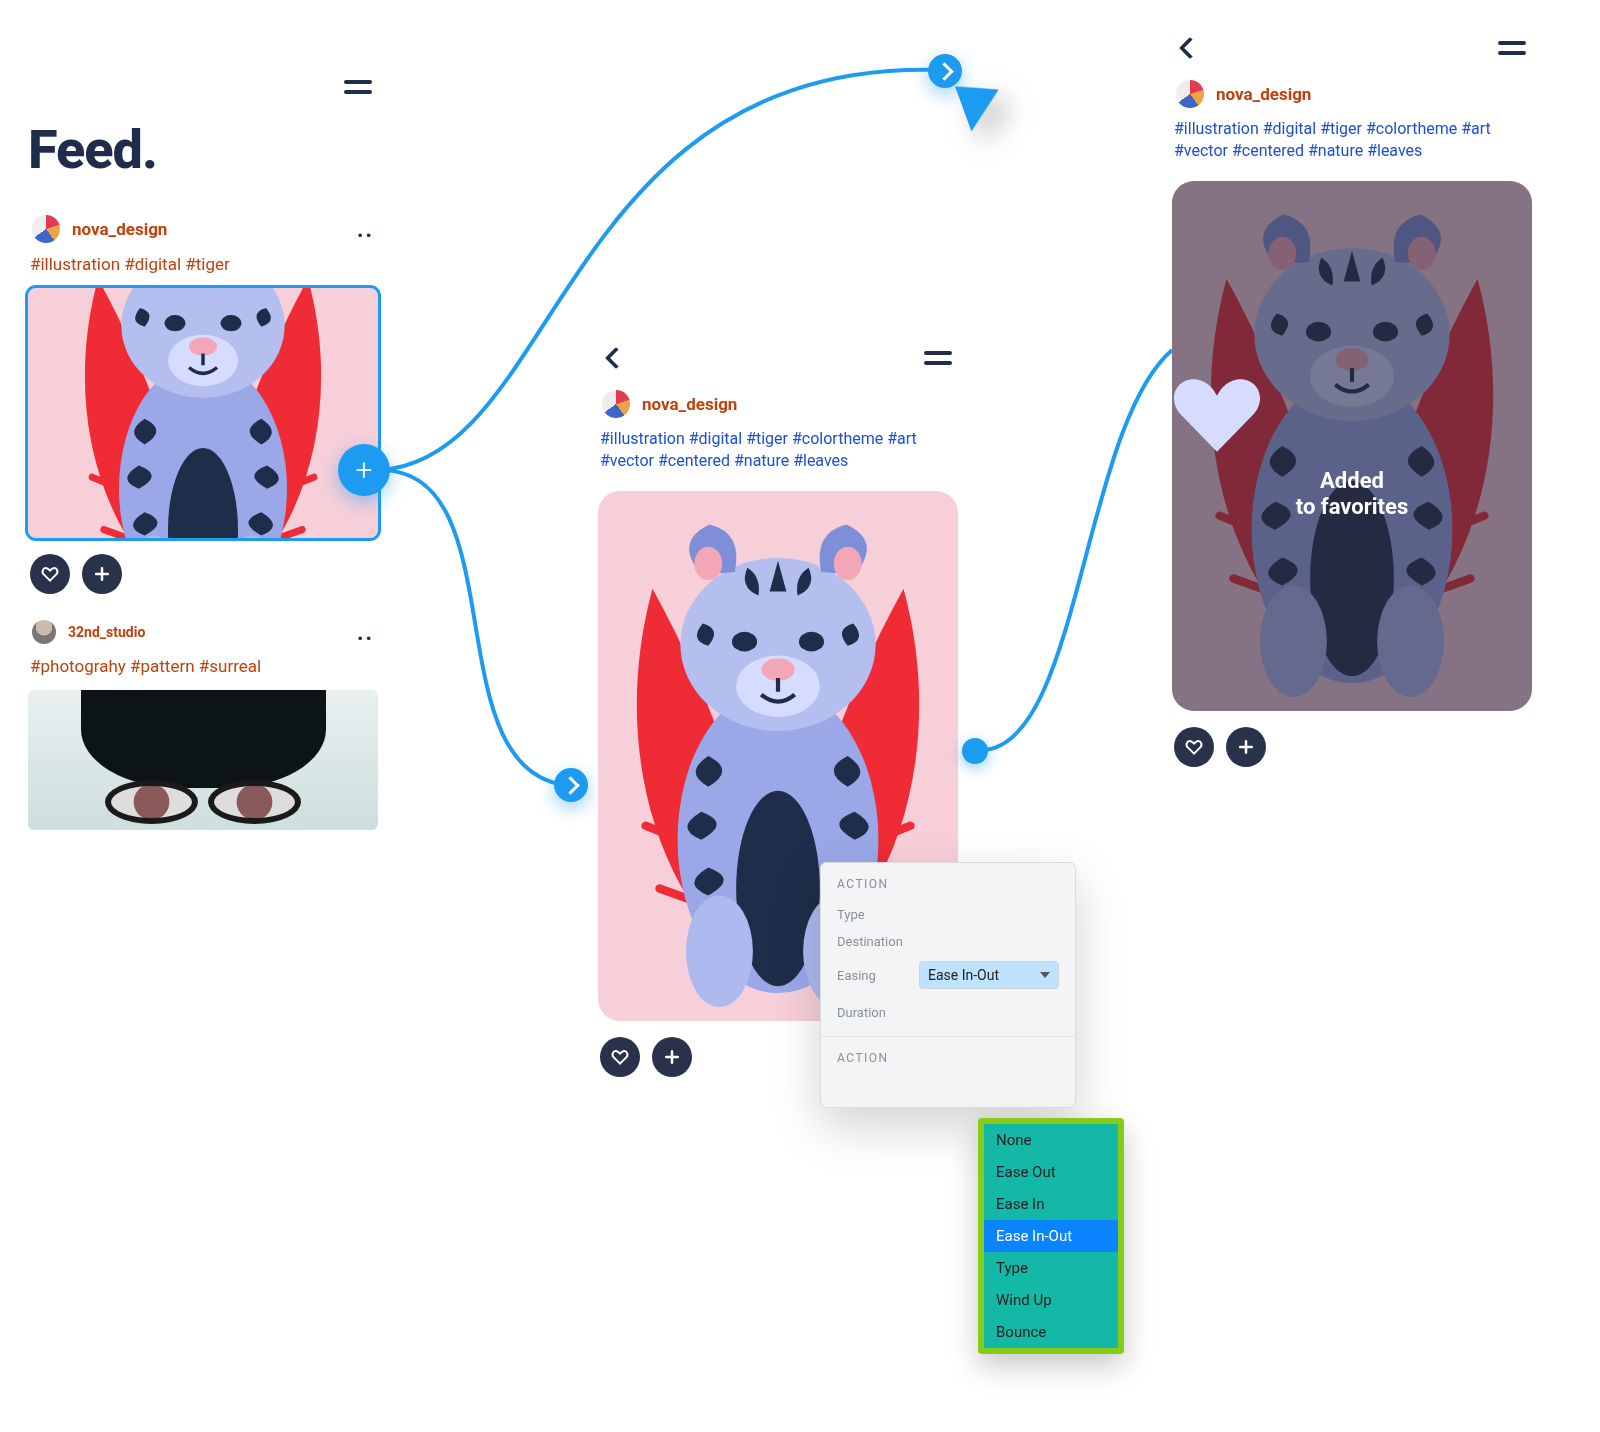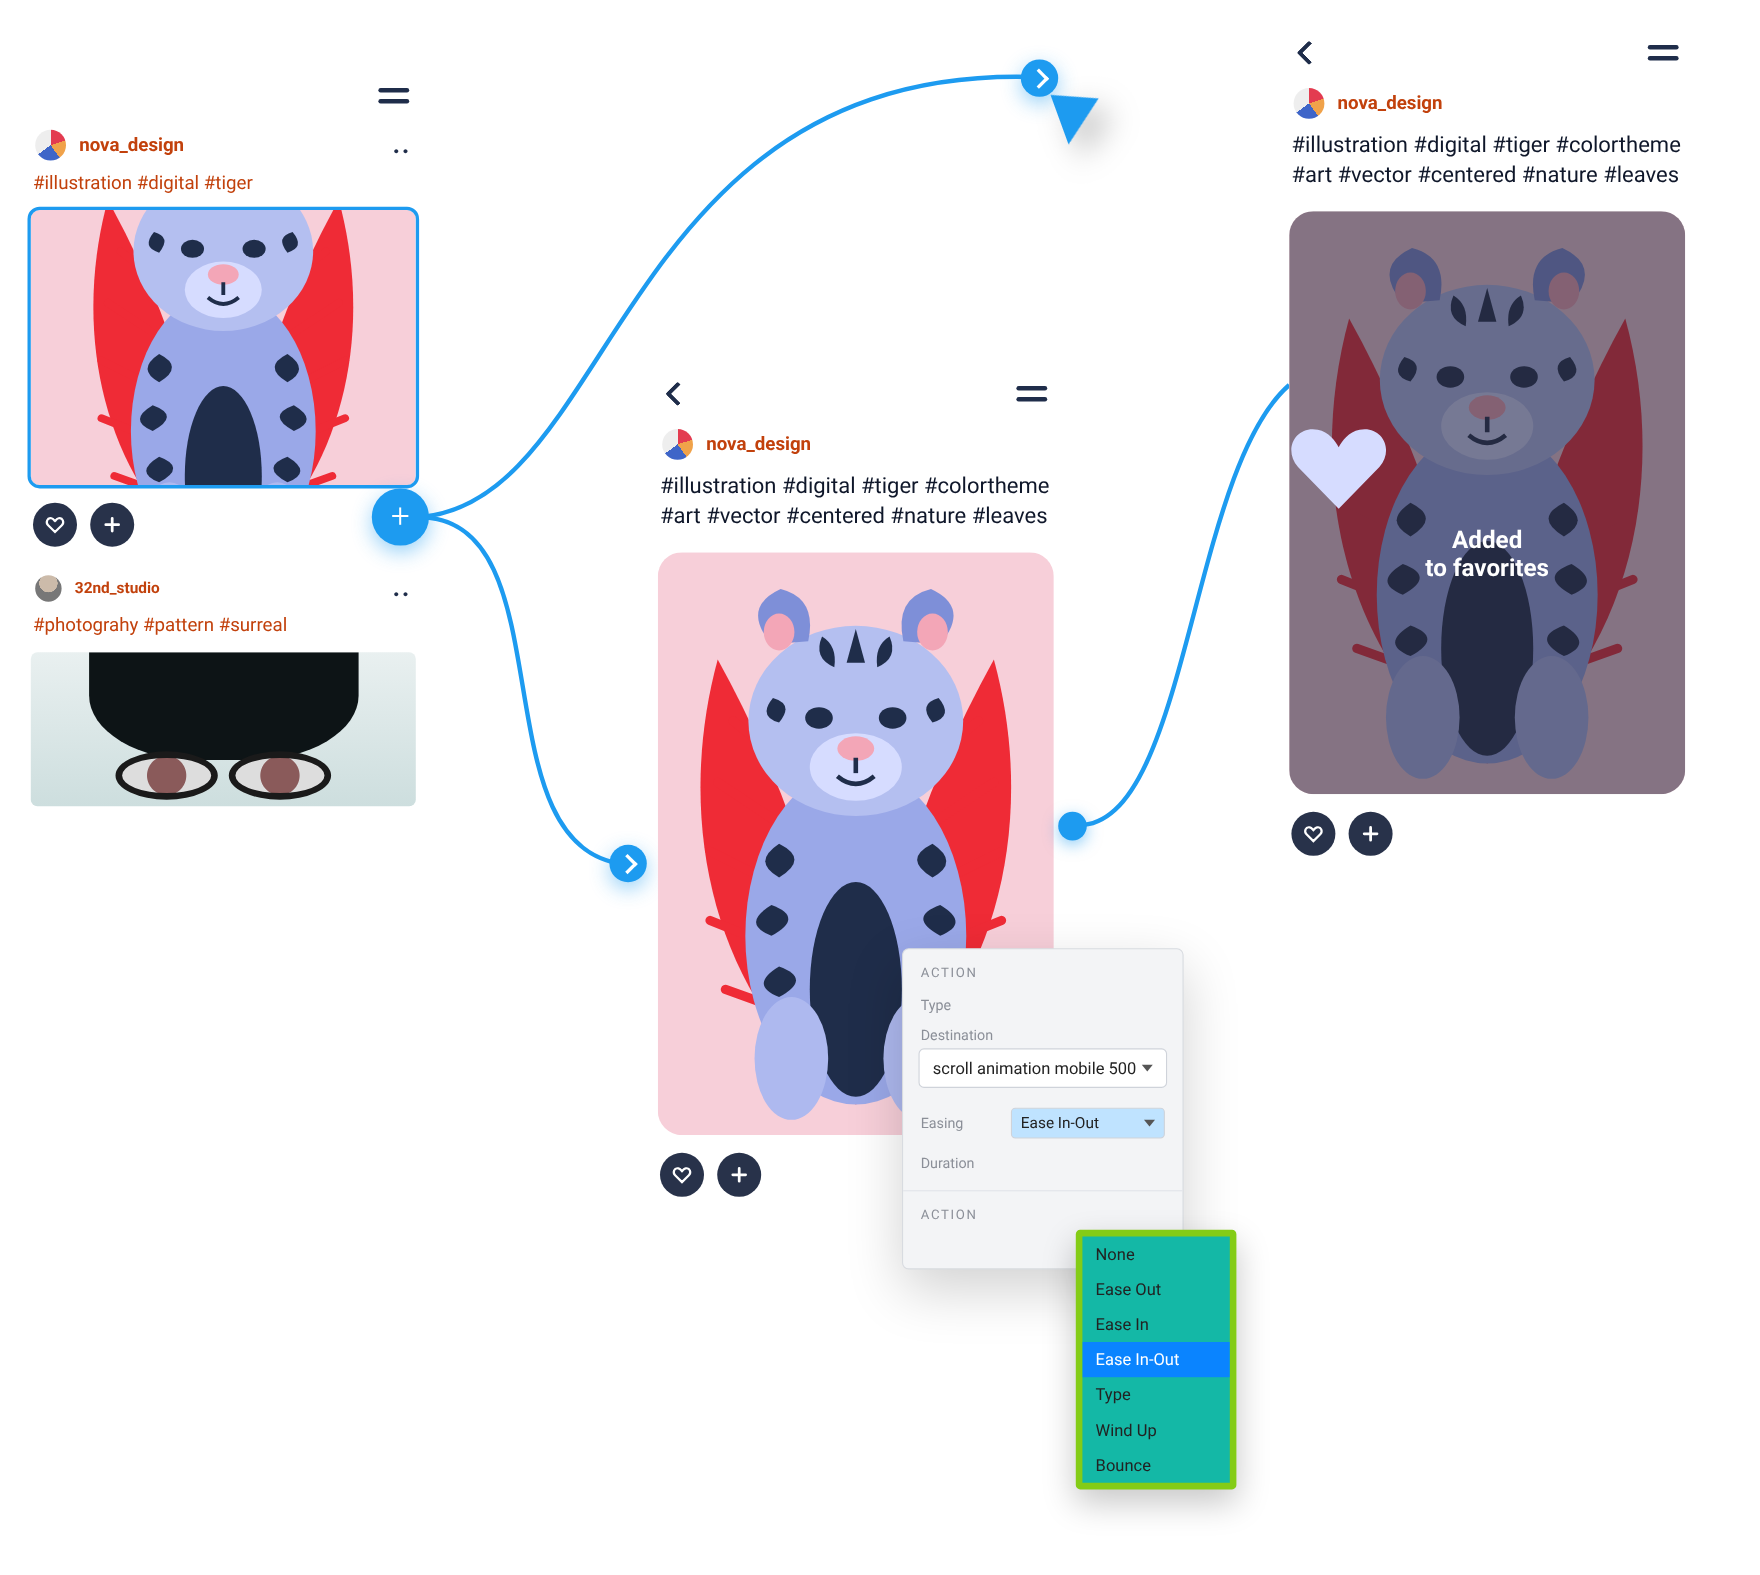--- a/index.html
+++ b/index.html
@@ -46,21 +46,21 @@
     width: 28px; height: 28px; border-radius: 50%;
     background: conic-gradient(#e33b50 0 20%, #f0a24a 20% 40%, #3e65c8 40% 65%, #eee 65% 100%);
     flex: 0 0 auto;
   }
   .avatar.photo {
     background: radial-gradient(circle at 50% 30%, #cba 0 40%, #777 41% 100%);
   }
   .username { font-size: 17px; font-weight: 700; color: #c2410c; }
   .more-dots { margin-left: auto; font-size: 22px; font-weight: 800; color: #1f2d4a; letter-spacing: 2px; }
   .hashtags { font-size: 17px; color: #c2410c; padding: 0 2px 12px 2px; line-height: 1.35; }
-  .hashtags.small { font-size: 20px; color: #0f172a; }
+  .hashtags.small { font-size: 16px; color: #1d4ed8; }
 
   
   .tiger-card {
     position: relative;
     width: 100%;
     border-radius: 22px;
     overflow: hidden;
   }
   .tiger-card.selected { outline: 3px solid #1d9bf0; outline-offset: 0; border-radius: 8px; }
   .tiger-svg { display: block; width: 100%; height: 100%; }
@@ -252,20 +252,21 @@
   </svg>
 
   <div class="artboard" style="left:28px; top:70px; width:350px;">
     <div class="ab-header">
       <span></span>
       <div class="hamburger">
           <div></div>
           <div></div>
         </div>
     </div>
+    <div class="feed-title" data-bind="screen_feed.title">Feed.</div>
 
     <div class="post-head">
       <div class="avatar"></div>
       <div class="username" data-bind="screen_feed.posts.0.username">nova_design</div>
       <div class="more-dots">..</div>
     </div>
     <div class="hashtags" data-bind="screen_feed.posts.0.hashtags">#illustration #digital #tiger</div>
     <div class="tiger-card selected" style="height:250px">
       <svg class="tiger-svg" viewBox="0 40 300 290" preserveAspectRatio="xMidYMid slice">
           <use href="#tiger-art"></use>
@@ -384,24 +385,20 @@
       </div>
     </div>
   </div>
 
   <div class="action-panel" style="left:820px; top:862px;">
     <div class="section-label" data-bind="action_panel.section_label">ACTION</div>
 
     <div class="field-label" data-bind="action_panel.type_label">Type</div>
 
     <div class="field-label" data-bind="action_panel.destination_label">Destination</div>
-    <div class="select">
-      <span data-bind="action_panel.destination_value">scroll animation mobile 500</span>
-      <span class="chev-down"></span>
-    </div>
 
     <div class="row">
       <span class="lbl" data-bind="action_panel.easing_label">Easing</span>
       <div class="mini-select hl">
         <span data-bind="action_panel.easing_value">Ease In-Out</span>
         <span class="chev-down"></span>
       </div>
     </div>
     <div class="row" style="padding-bottom:16px;align-items:center;">
       <span class="lbl" data-bind="action_panel.duration_label">Duration</span>

